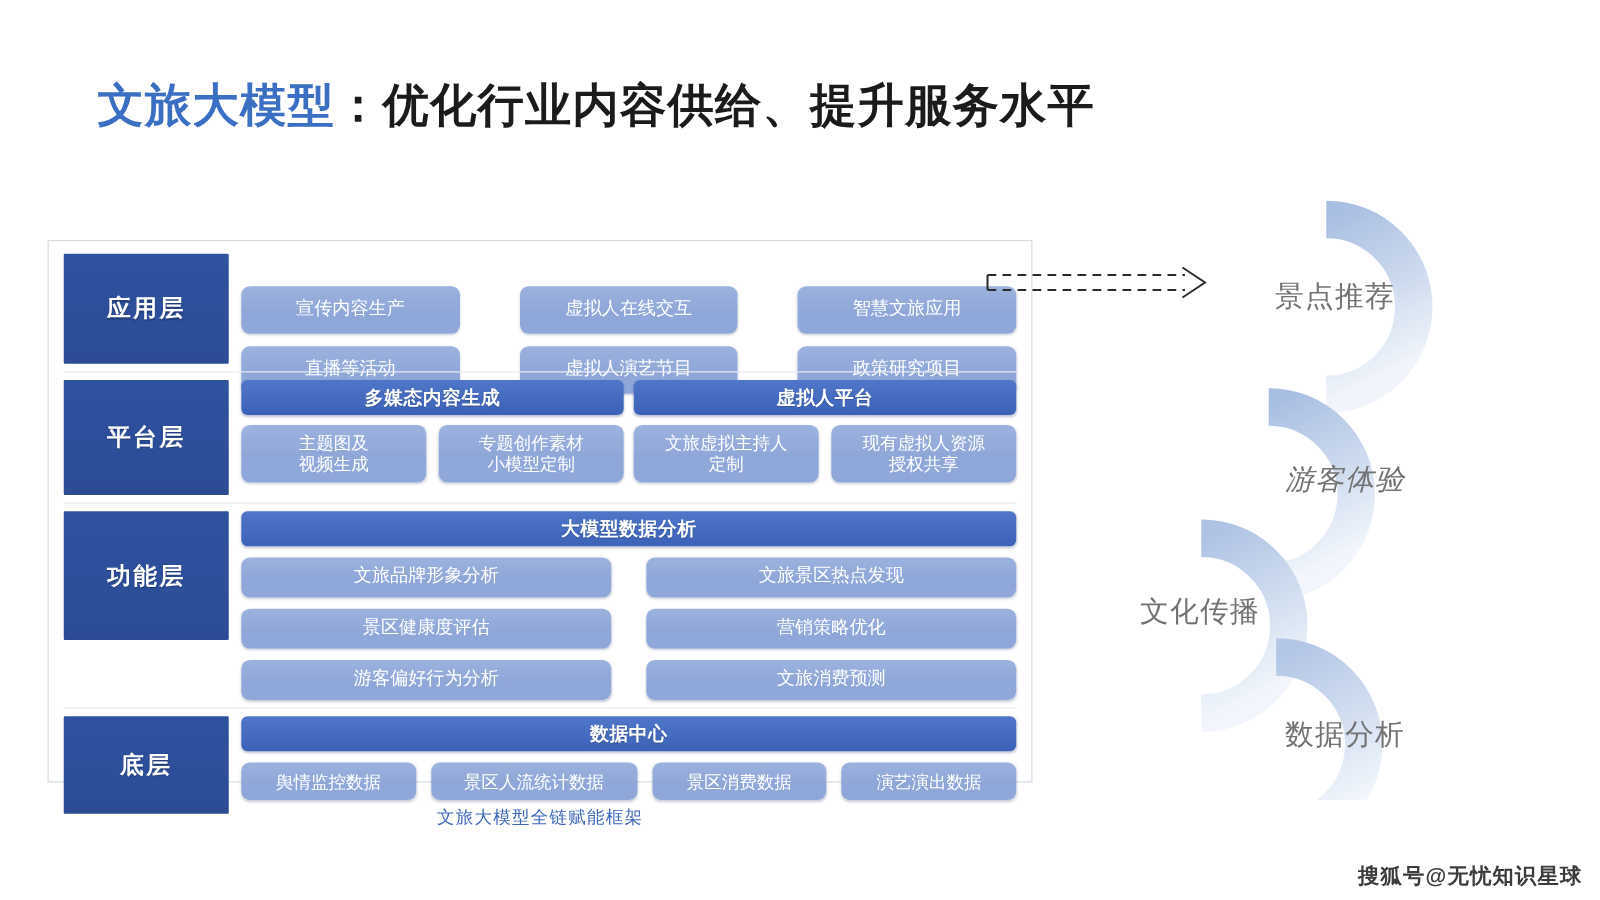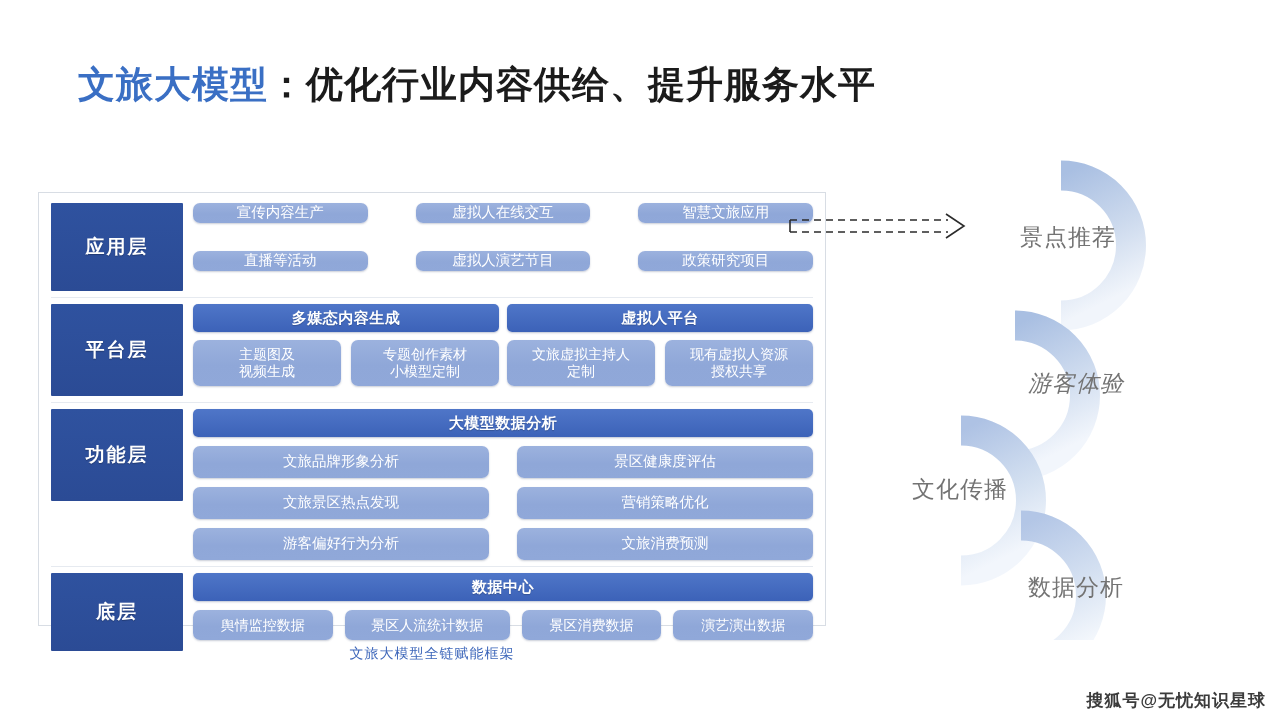--- a/index.html
+++ b/index.html
@@ -106,36 +106,36 @@
   }
 
   
   #layer-app .layer-badge { height: 88px; }
   #layer-app .app-grid {
     display: grid;
     grid-template-columns: 1fr 1fr 1fr;
     grid-template-rows: 38px 38px;
     gap: 10px 48px;
   }
-  #layer-app .soft-box { height: 20px; }
+  #layer-app .soft-box { height: 38px; margin-top: 26px; }
 
   
   #layer-platform .layer-badge { height: 92px; }
   #layer-platform .plat-cols {
     display: grid;
     grid-template-columns: 1fr 1fr;
     gap: 8px 8px;
   }
   #layer-platform .plat-group { display: flex; flex-direction: column; gap: 8px; }
   #layer-platform .hdr-box { height: 28px; }
   #layer-platform .plat-pair { display: grid; grid-template-columns: 1fr 1fr; gap: 10px; }
   #layer-platform .soft-box { height: 46px; font-size: 14px; }
 
   
-  #layer-func .layer-badge { height: 92px; }
+  #layer-func .layer-badge { height: 103px; }
   #layer-func .func-wrap { display: flex; flex-direction: column; gap: 9px; }
   #layer-func .hdr-box { height: 28px; }
   #layer-func .func-grid {
     display: grid;
     grid-template-columns: 1fr 1fr;
     grid-template-rows: 32px 32px;
     gap: 9px 28px;
   }
   #layer-func .soft-box { height: 32px; }
 
@@ -249,22 +249,22 @@
     </div>
   </div>
 
   <div class="layer-row" id="layer-func">
     <div class="layer-badge">功能层</div>
     <div class="layer-body">
       <div class="func-wrap">
         <div class="hdr-box">大模型数据分析</div>
         <div class="func-grid">
           <div class="soft-box">文旅品牌形象分析</div>
+          <div class="soft-box">文旅景区热点发现</div>
           <div class="soft-box">景区健康度评估</div>
-          <div class="soft-box">文旅景区热点发现</div>
           <div class="soft-box">营销策略优化</div>
           <div class="soft-box">游客偏好行为分析</div>
           <div class="soft-box">文旅消费预测</div>
         </div>
       </div>
     </div>
   </div>
 
   <div class="layer-row" id="layer-base">
     <div class="layer-badge">底层</div>

